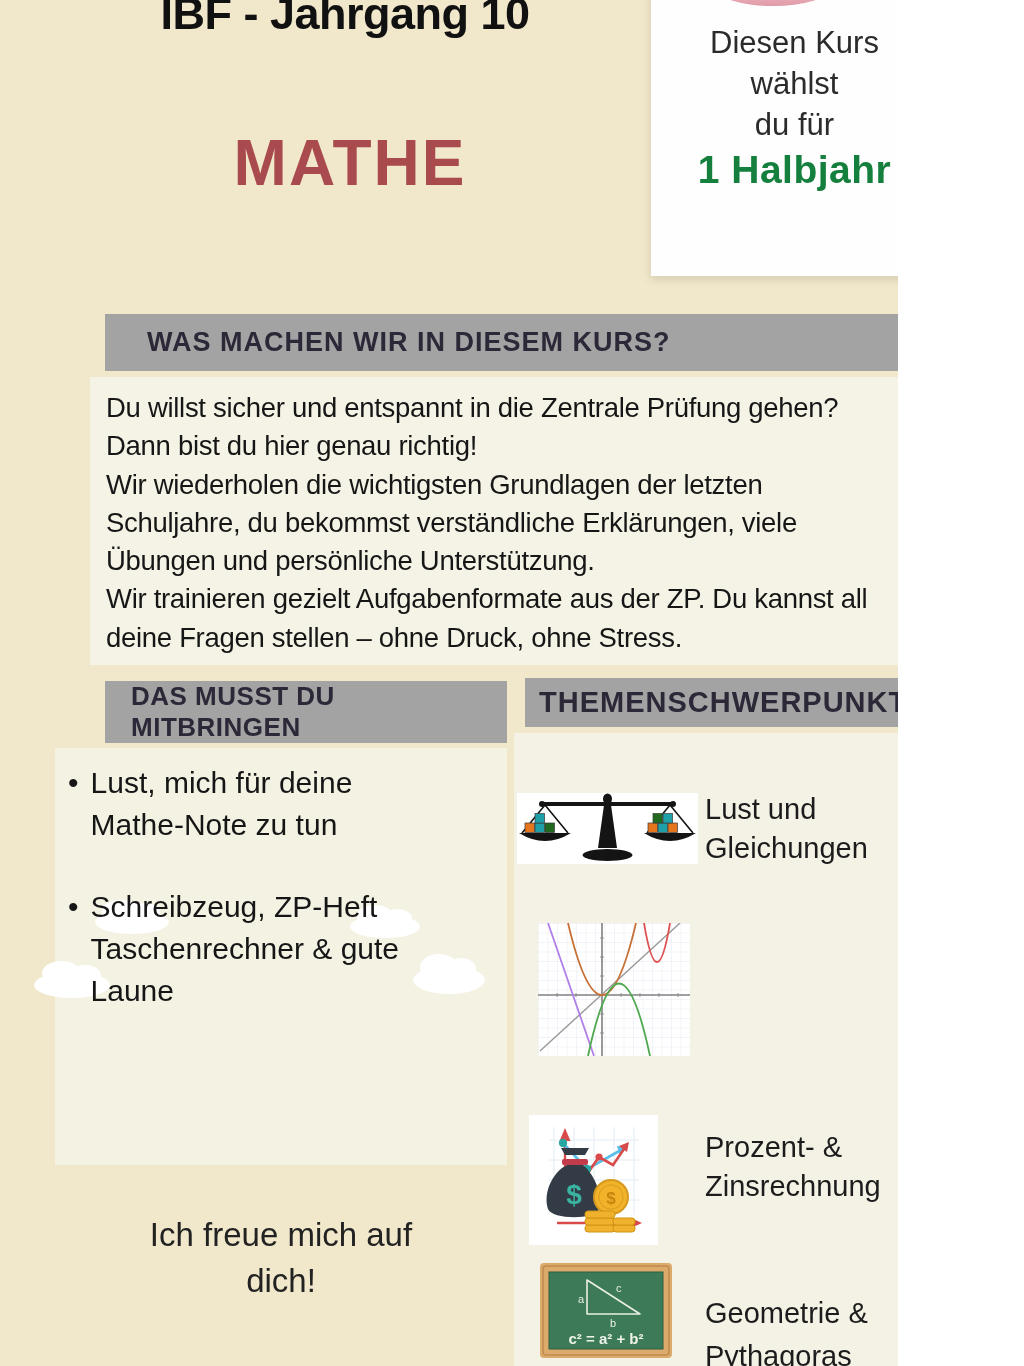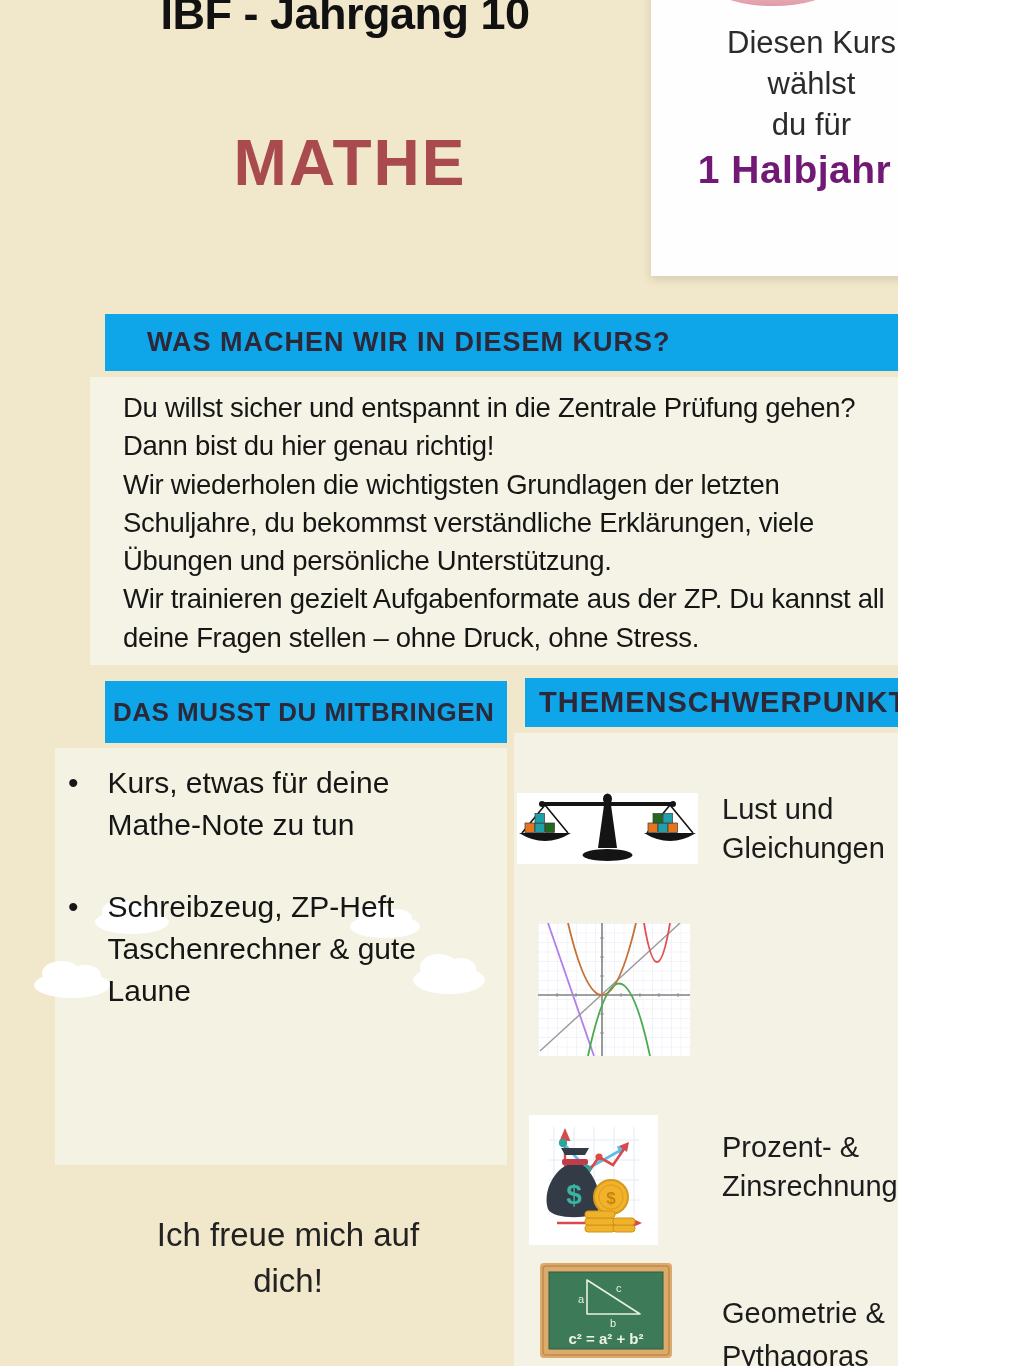--- a/index.html
+++ b/index.html
@@ -4,21 +4,21 @@
 <style>
   html,body{margin:0;padding:0;}
   .page{
     position:relative;
     width:898px;height:1366px;
     background:#f1e7cb;
     overflow:hidden;
     font-family:"Liberation Sans", sans-serif;
     color:#1f1f1f;
   }
-  .prelines{white-space:pre-line;margin-left:17px;}
+  .prelines{white-space:pre-line;}
   .course-title{
     position:absolute;left:0;top:-9px;width:690px;text-align:center;
     font-size:45px;font-weight:bold;letter-spacing:-0.5px;color:#111;line-height:1;
   }
   .subject-title{
     position:absolute;left:0;top:131px;width:700px;text-align:center;
     font-size:64px;font-weight:bold;letter-spacing:2px;color:#a84a4e;line-height:1;
   }
 
   
@@ -29,30 +29,30 @@
   .pink-blob{
     position:absolute;left:66px;top:34px;width:112px;height:34px;
     background:linear-gradient(#f7d9de,#e19aa8);border-radius:50%;
   }
   .duration-text{
     position:absolute;left:0;top:84px;width:100%;text-align:center;
     font-size:31px;line-height:41px;color:#2b2b2b;
   }
   .duration-highlight{
     position:absolute;left:0;top:210px;width:100%;text-align:center;
-    font-size:39px;font-weight:bold;color:#701a75;letter-spacing:0.5px;
+    font-size:39px;font-weight:bold;color:#15803d;letter-spacing:0.5px;
   }
 
   
   .banner{
-    position:absolute;background:#0ea5e9;color:#2d2838;
+    position:absolute;background:#a3a3a3;color:#2d2838;
     display:flex;align-items:center;font-weight:bold;letter-spacing:1px;
   }
   .banner-about{left:105px;top:314px;width:807px;height:57px;font-size:27px;padding-left:42px;box-sizing:border-box;}
-  .banner-mitbringen{left:105px;top:681px;width:402px;height:62px;font-size:26px;padding-left:8px;box-sizing:border-box;letter-spacing:0.5px;}
+  .banner-mitbringen{left:105px;top:681px;width:402px;height:62px;font-size:26px;padding-left:26px;box-sizing:border-box;letter-spacing:0.5px;}
   .banner-themen{left:525px;top:678px;width:396px;height:49px;font-size:29px;padding-left:14px;box-sizing:border-box;}
 
   
   .about-panel{
     position:absolute;left:90px;top:377px;width:917px;height:288px;
     background:#f5f3e5;
   }
   .about-text{
     position:absolute;left:16px;top:12px;width:890px;
     font-size:27.5px;line-height:38.3px;letter-spacing:-0.3px;color:#161616;
@@ -61,21 +61,21 @@
   
   .left-panel{position:absolute;left:55px;top:748px;width:452px;height:417px;background:#f4f2e3;}
   .cloud{position:absolute;background:#ffffff;border-radius:50%;}
   .cloud::before,.cloud::after{content:"";position:absolute;background:#ffffff;border-radius:50%;}
   .cloud::before{width:52%;height:95%;left:10%;top:-42%;}
   .cloud::after{width:42%;height:80%;right:12%;top:-28%;}
   .bullet-list{position:absolute;left:68px;top:762px;width:420px;}
   .bullet-item{display:flex;margin-bottom:40px;font-size:30px;line-height:42px;color:#161616;}
   .bullet-item::before{content:"•";margin-right:12px;font-size:30px;line-height:42px;}
   .closing-message{
-    position:absolute;left:45px;top:1212px;width:452px;text-align:center;
+    position:absolute;left:55px;top:1212px;width:452px;text-align:center;
     font-size:33px;line-height:46px;color:#222;
   }
 
   
   .right-panel{position:absolute;left:514px;top:733px;width:475px;height:633px;background:#f4f2e5;}
   .topic-icon{position:absolute;background:#fff;}
   .icon-balance{left:517px;top:793px;width:181px;height:71px;}
   .icon-graph{left:538px;top:923px;width:152px;height:133px;}
   .icon-money{left:529px;top:1115px;width:129px;height:130px;}
   .icon-board{left:540px;top:1263px;width:132px;height:95px;background:transparent;}
@@ -117,21 +117,21 @@
   <div class="banner banner-themen">THEMENSCHWERPUNKTE</div>
 
   <div class="left-panel"></div>
   <div class="cloud" style="left:95px;top:910px;width:74px;height:24px;"></div>
   <div class="cloud" style="left:350px;top:915px;width:70px;height:23px;"></div>
   <div class="cloud" style="left:34px;top:972px;width:76px;height:26px;"></div>
   <div class="cloud" style="left:413px;top:966px;width:72px;height:28px;"></div>
 
   <div class="bullet-list">
     <div class="bullet-item">
-        <span class="prelines">Kurs, etwas für deine
+        <span class="prelines">Lust, mich für deine
 Mathe-Note zu tun</span>
       </div>
     <div class="bullet-item">
         <span class="prelines">Schreibzeug, ZP-Heft
 Taschenrechner &amp; gute
 Laune</span>
       </div>
   </div>
 
   <div class="closing-message prelines">Ich freue mich auf

